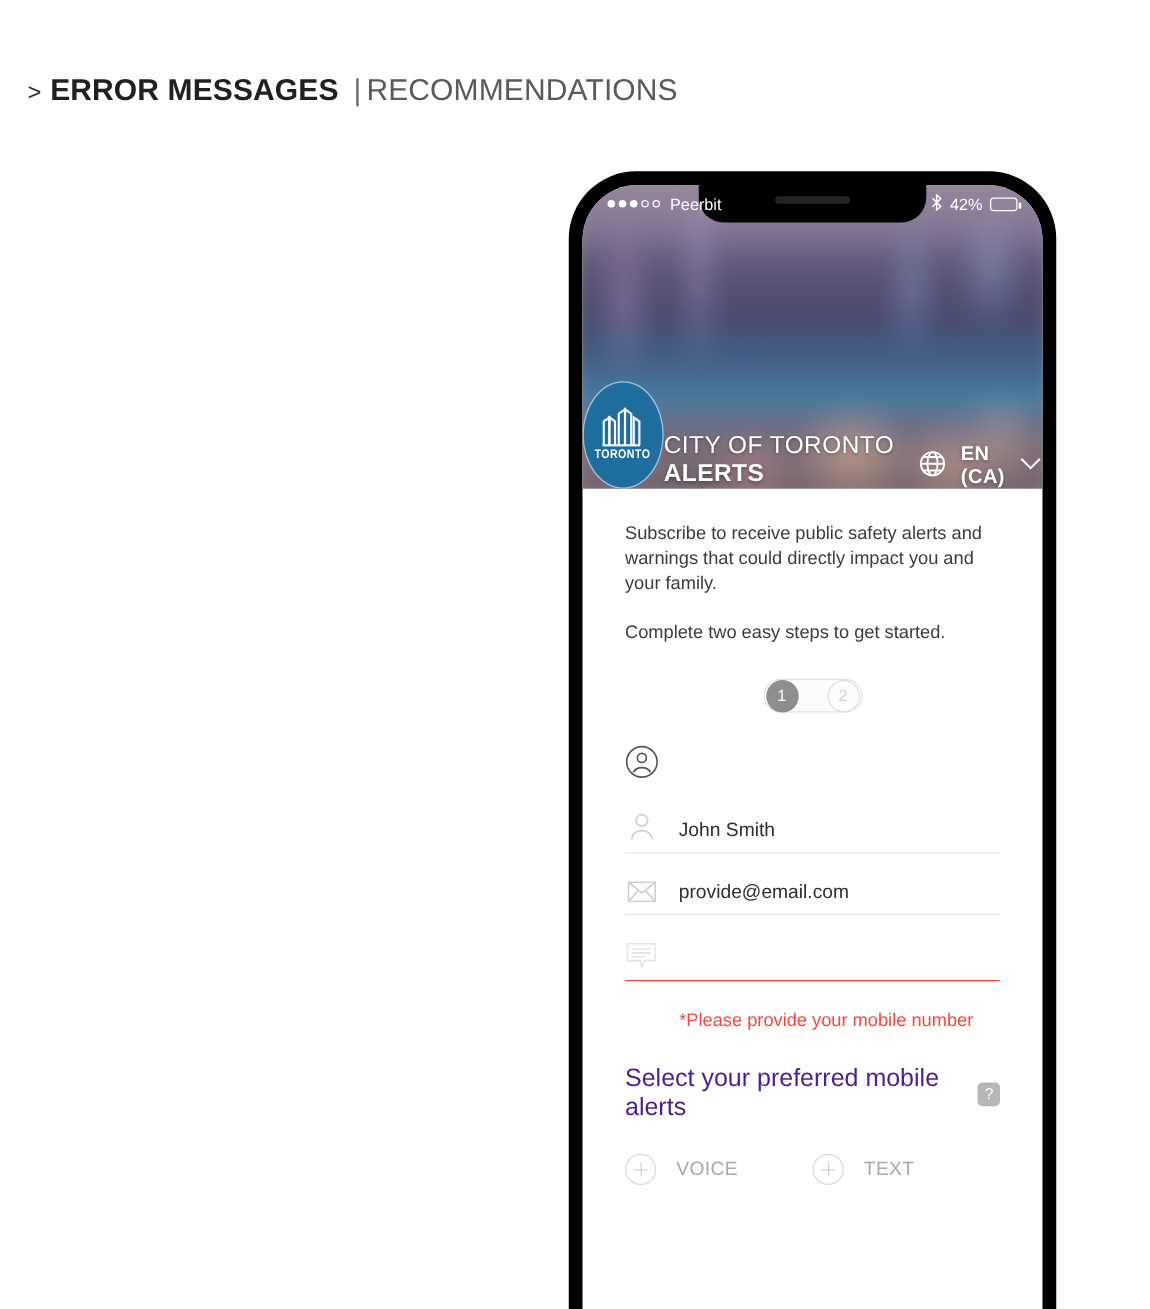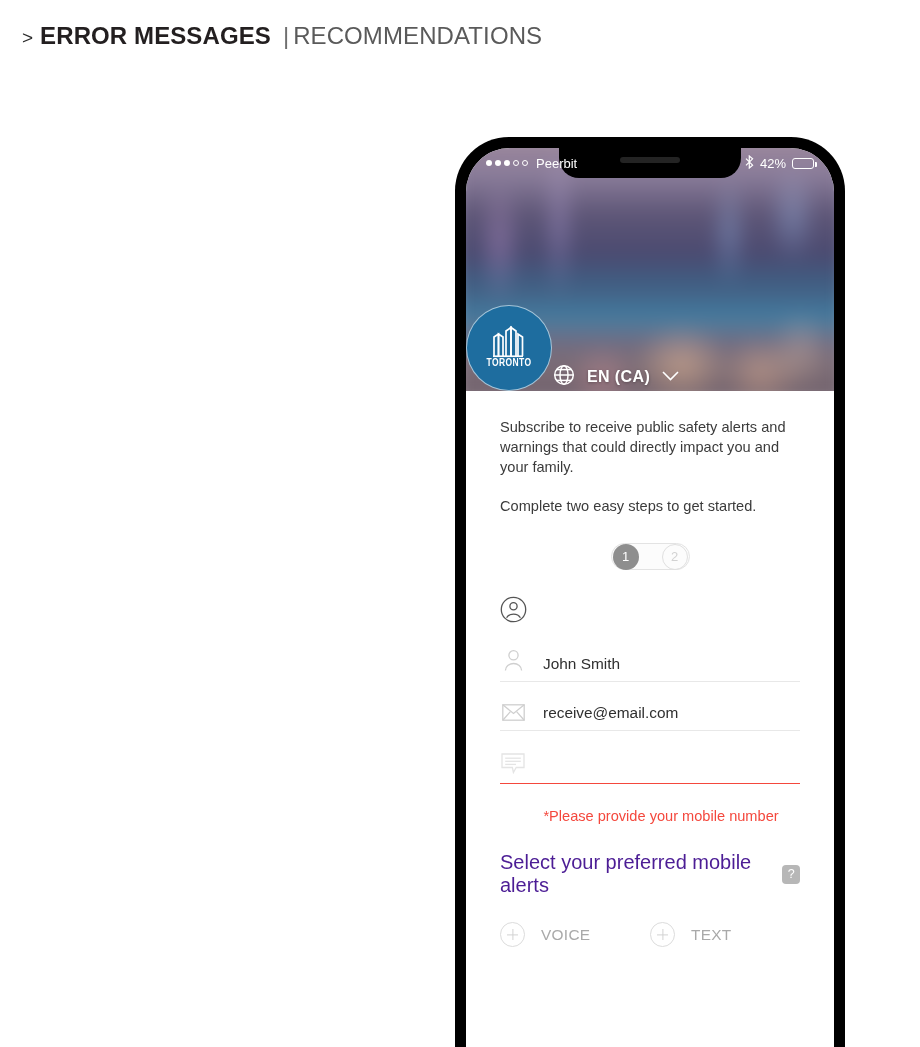--- a/index.html
+++ b/index.html
@@ -37,20 +37,21 @@
     font-size: 24px;
     color: #6f6f6f;
     margin: 0 4px 0 12px;
     font-weight: 300;
   }
   .crumb-light {
     font-size: 24px;
     font-weight: 300;
     color: #5a5a5a;
     letter-spacing: 0.1px;
+    margin-top: 37px;
   }
 
   
   .phone-wrap {
     position: absolute;
     left: 455px;
     top: 137px;
     width: 390px;
     height: 1045px;
   }
@@ -429,20 +430,23 @@
                 <path d="M17.5 36 V14 l4.5 3 v19"></path>
                 <path d="M25 36 V11 l5 -3.5 v28.5"></path>
                 <path d="M30 36 V7.5 l5 3.5 v25"></path>
                 <path d="M37 36 V14 l4.5 3 v19"></path>
               </g>
               <rect x="12" y="35.4" width="30" height="1.7" fill="#ffffff"></rect>
               <text x="28" y="46.5" font-family="'Liberation Sans', sans-serif" font-size="8.5" font-weight="bold" fill="#ffffff" text-anchor="middle" letter-spacing=".4" transform="scale(1,1.18) translate(0,-7.3)">TORONTO</text>
             </svg>
           </div>
 
+          <div class="hero-title">
+            <span>CITY OF TORONTO </span><b>ALERTS</b>
+          </div>
 
           <div class="lang-row">
             <span>
               <svg width="24" height="24" viewBox="0 0 24 24" fill="none" stroke="#ffffff" stroke-width="1.5">
                 <circle cx="12" cy="12" r="9.3"></circle>
                 <ellipse cx="12" cy="12" rx="4" ry="9.3"></ellipse>
                 <line x1="2.7" y1="12" x2="21.3" y2="12"></line>
                 <line x1="4.5" y1="6.6" x2="19.5" y2="6.6"></line>
                 <line x1="4.5" y1="17.4" x2="19.5" y2="17.4"></line>
               </svg>
@@ -488,21 +492,21 @@
         </div>
 
         <div class="field">
           <span class="field-icon">
             <svg width="23" height="17" viewBox="0 0 23 17" fill="none" stroke="#cfcfcf" stroke-width="1.3">
               <rect x="0.8" y="0.8" width="21.4" height="15.4"></rect>
               <path d="M0.8 0.8 L11.5 9.4 L22.2 0.8"></path>
               <path d="M0.8 16.2 L8.4 7.6 M22.2 16.2 L14.6 7.6"></path>
             </svg>
           </span>
-          <span class="field-value" title="Email address">receive@email.com</span>
+          <span class="field-value" title="Email address">provide@email.com</span>
         </div>
 
         <div class="field error">
           <span class="field-icon">
             <svg width="24" height="21" viewBox="0 0 24 21" fill="none" stroke="#e4e4e4" stroke-width="1.3">
               <path d="M1 1 H23 V14.5 H15.2 L12.4 19.5 L11.4 14.5 H1 Z"></path>
               <line x1="4.2" y1="5.2" x2="19.8" y2="5.2"></line>
               <line x1="4.2" y1="8.3" x2="19.8" y2="8.3"></line>
               <line x1="4.2" y1="11.4" x2="15" y2="11.4"></line>
             </svg>

